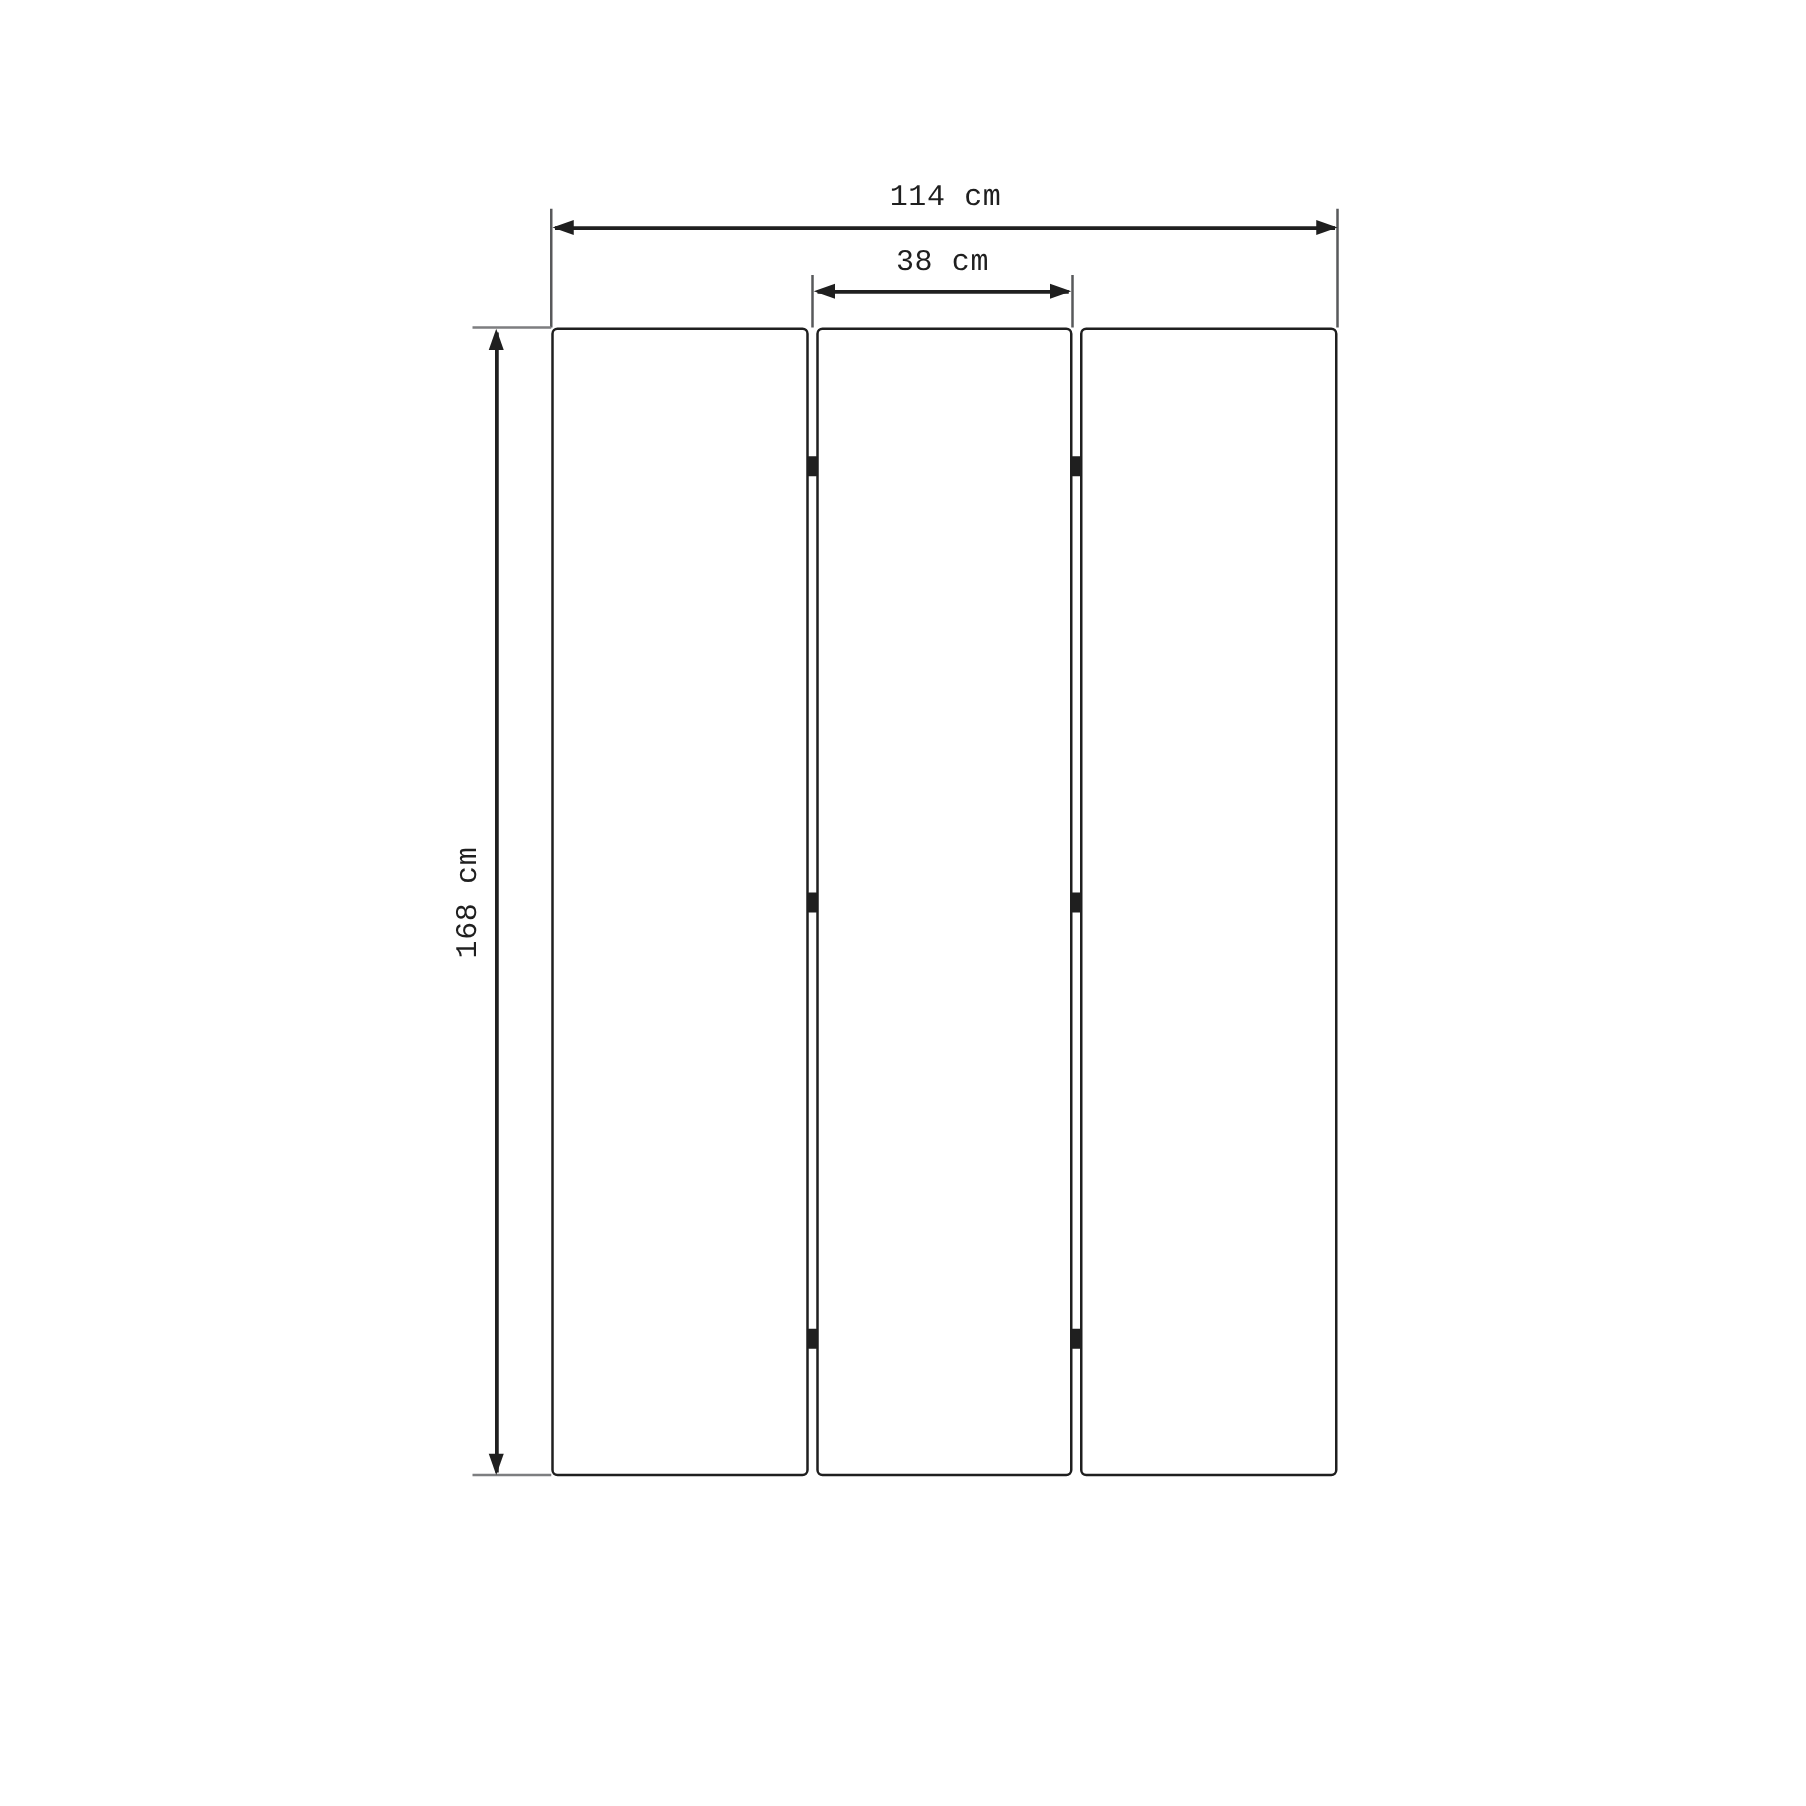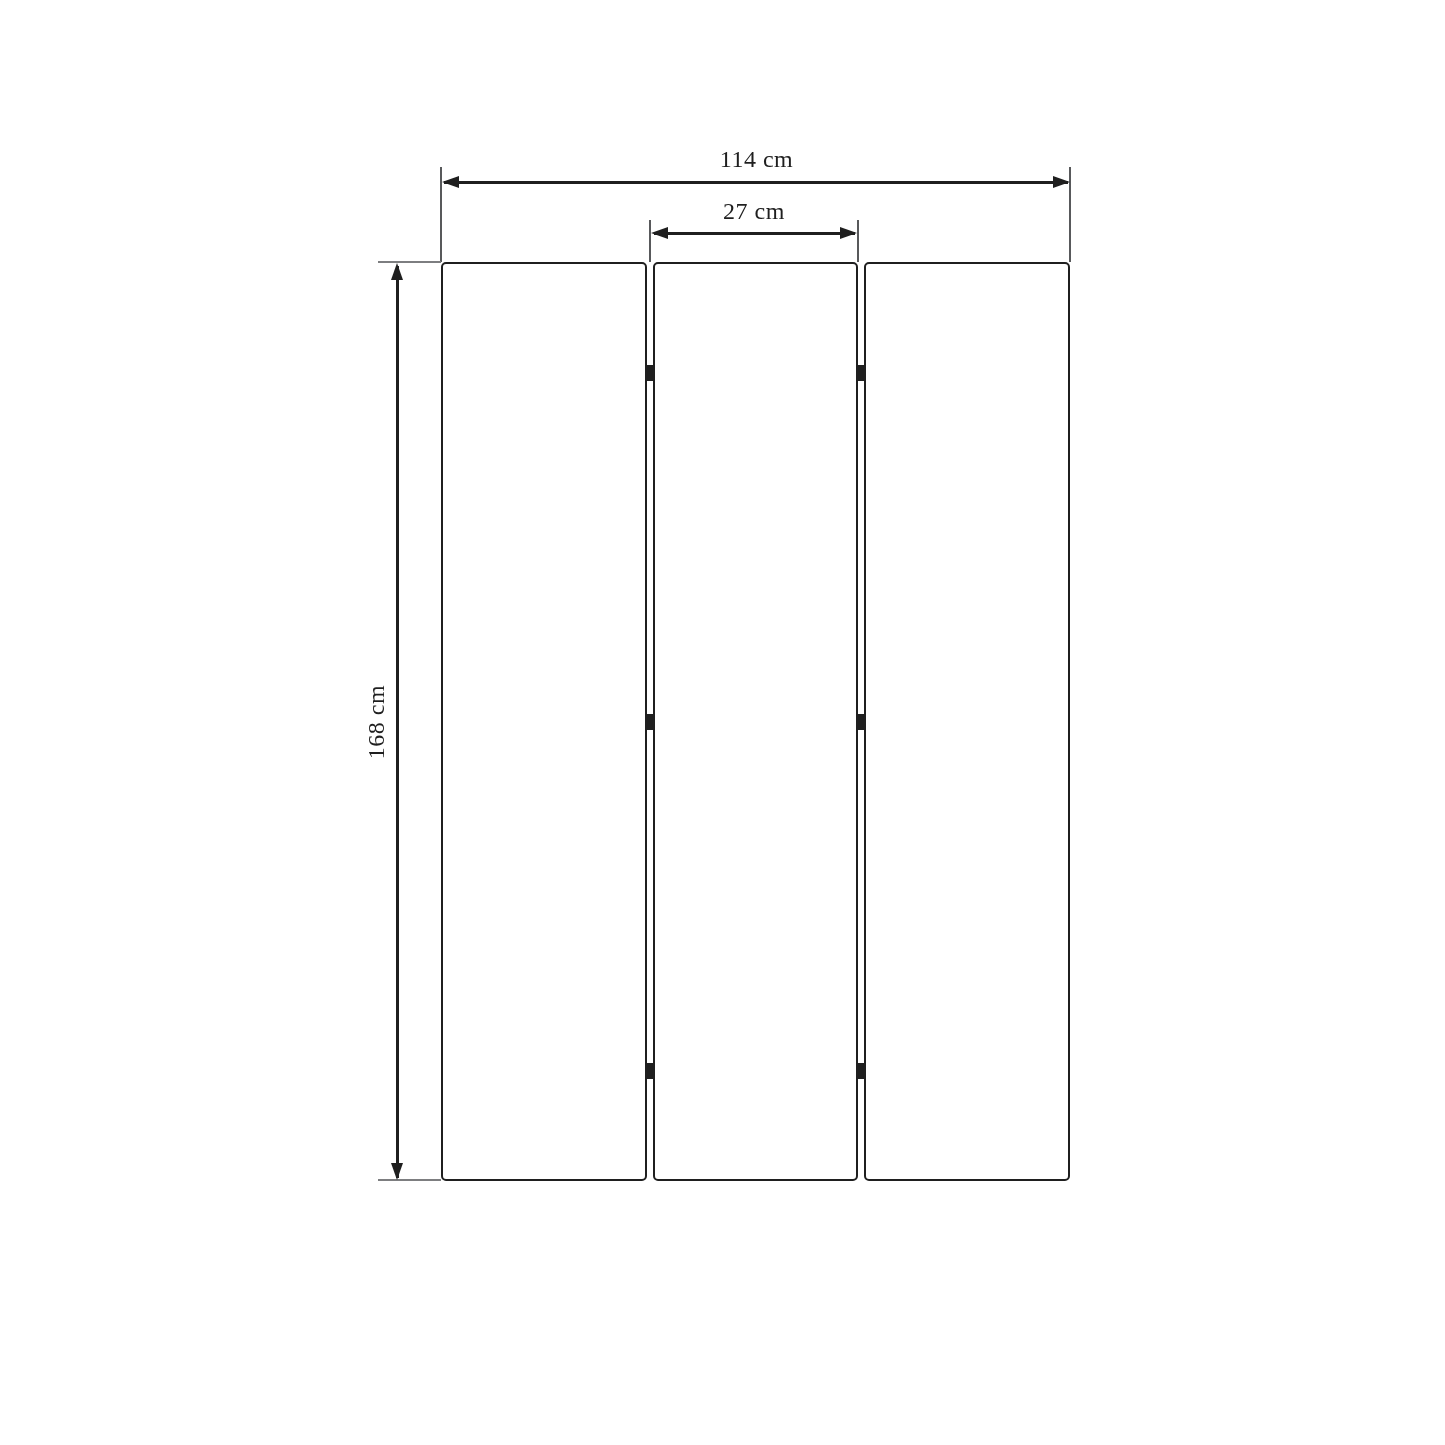--- a/index.html
+++ b/index.html
@@ -9,21 +9,21 @@
     --baseline-line: #7d7e80;
     --text: #1f1f1f;
   }
   * { margin: 0; padding: 0; box-sizing: border-box; }
   html, body { background: var(--background); }
   .canvas {
     position: relative;
     width: 1445px;
     height: 1232px;
     background: var(--background);
-    font-family: Liberation Serif, serif;
+    font-family: Liberation Mono, monospace;
     color: var(--text);
     overflow: hidden;
   }
 
   
   .panel {
     position: absolute;
     top: 262px;
     height: 919px;
     border: 2.5px solid var(--outline);
@@ -110,21 +110,21 @@
   <div class="hinge" style="left:857px; top:714px;"></div>
   <div class="hinge" style="left:857px; top:1063px;"></div>
 
   <div class="dim-label label-total">114 cm</div>
   <div class="ext-line-v ext-total-l"></div>
   <div class="ext-line-v ext-total-r"></div>
   <div class="dim-line-h line-total"></div>
   <div class="arrow arrow-w arr-total-w"></div>
   <div class="arrow arrow-e arr-total-e"></div>
 
-  <div class="dim-label label-panel">27 cm</div>
+  <div class="dim-label label-panel">38 cm</div>
   <div class="ext-line-v ext-panel-l"></div>
   <div class="ext-line-v ext-panel-r"></div>
   <div class="dim-line-h line-panel"></div>
   <div class="arrow arrow-w arr-panel-w"></div>
   <div class="arrow arrow-e arr-panel-e"></div>
 
   <div class="dim-label label-height">168 cm</div>
   <div class="ext-line-h ext-height-t"></div>
   <div class="ext-line-h ext-height-b"></div>
   <div class="dim-line-v line-height"></div>

